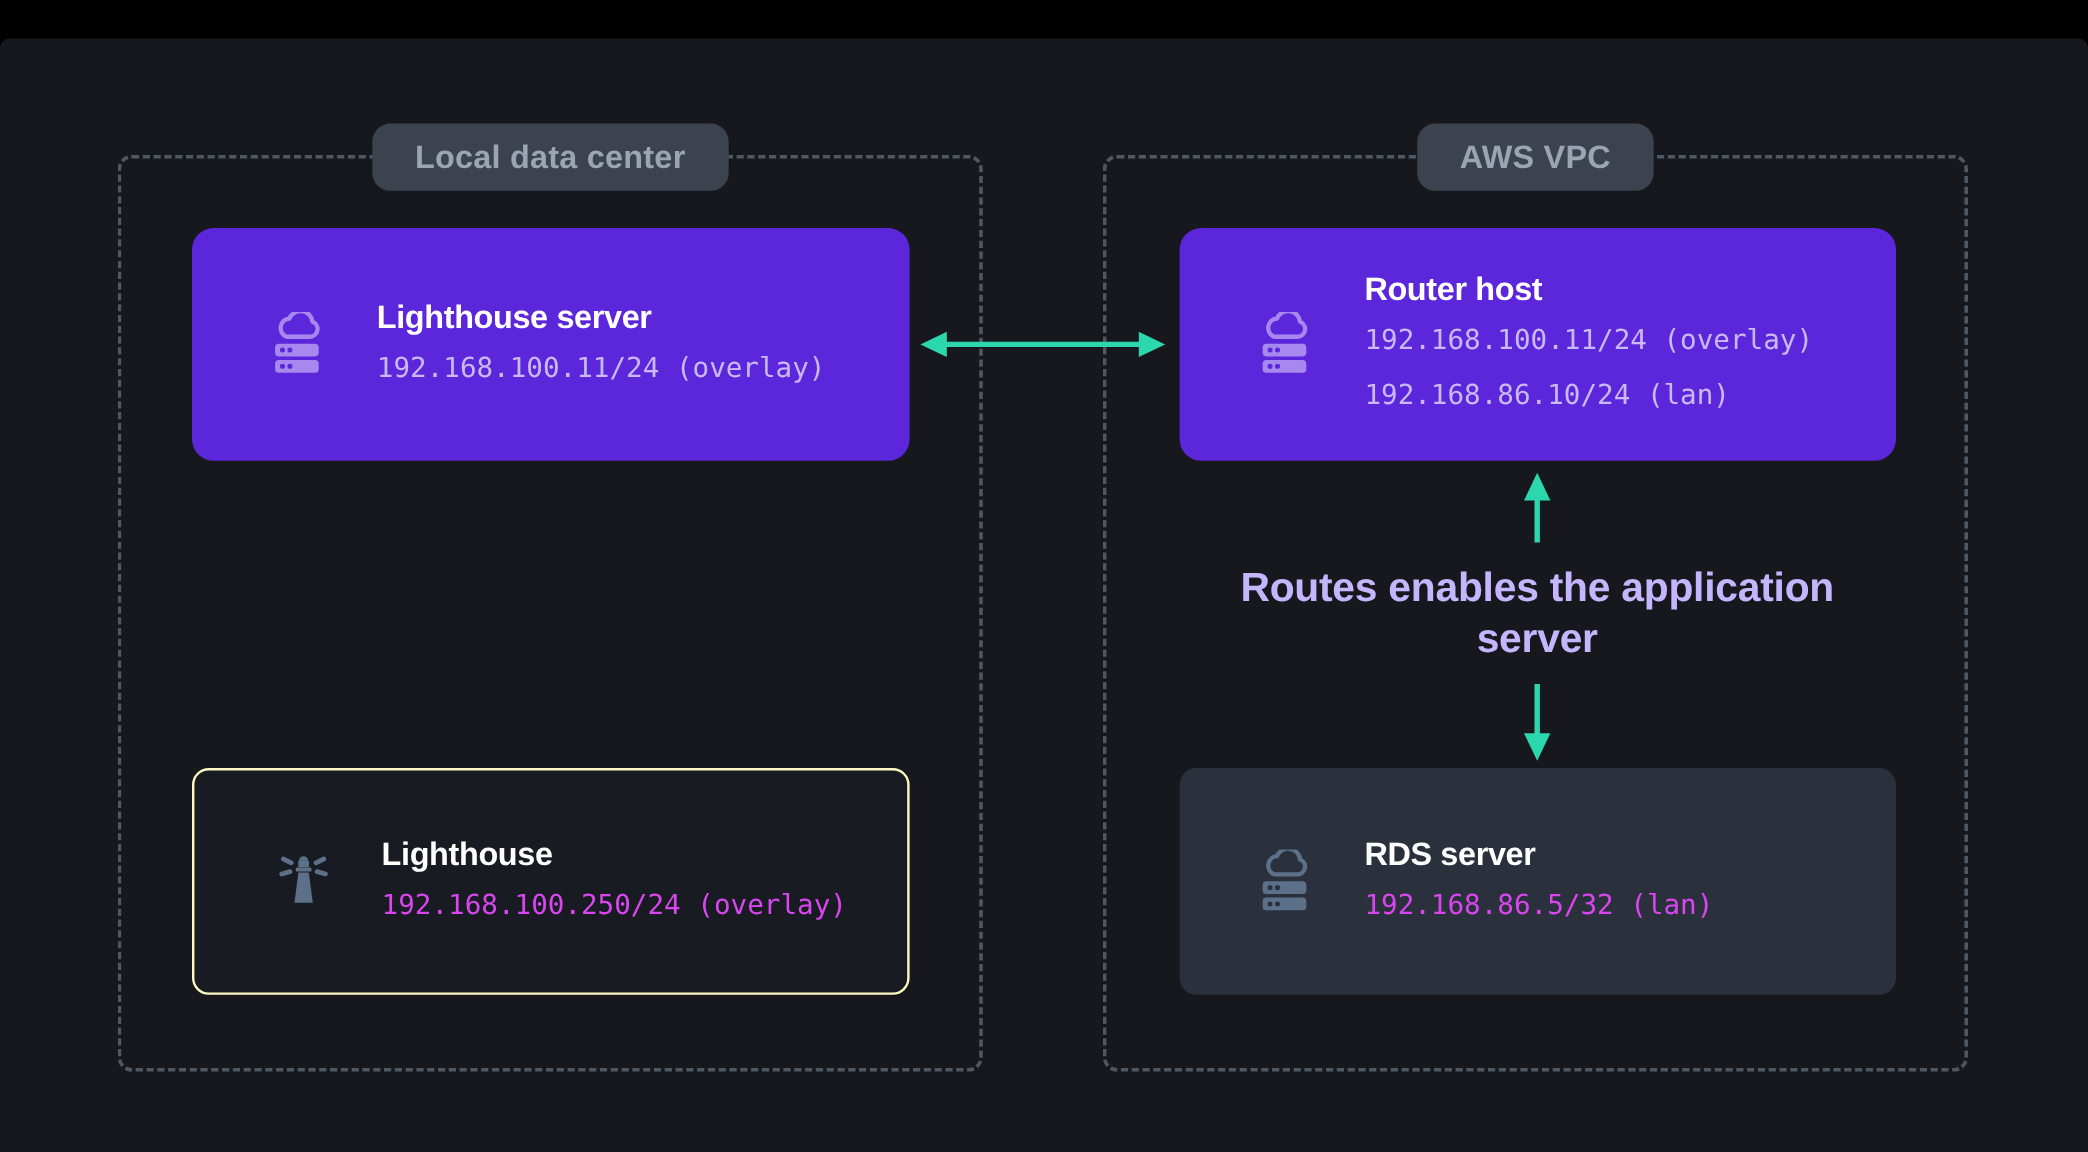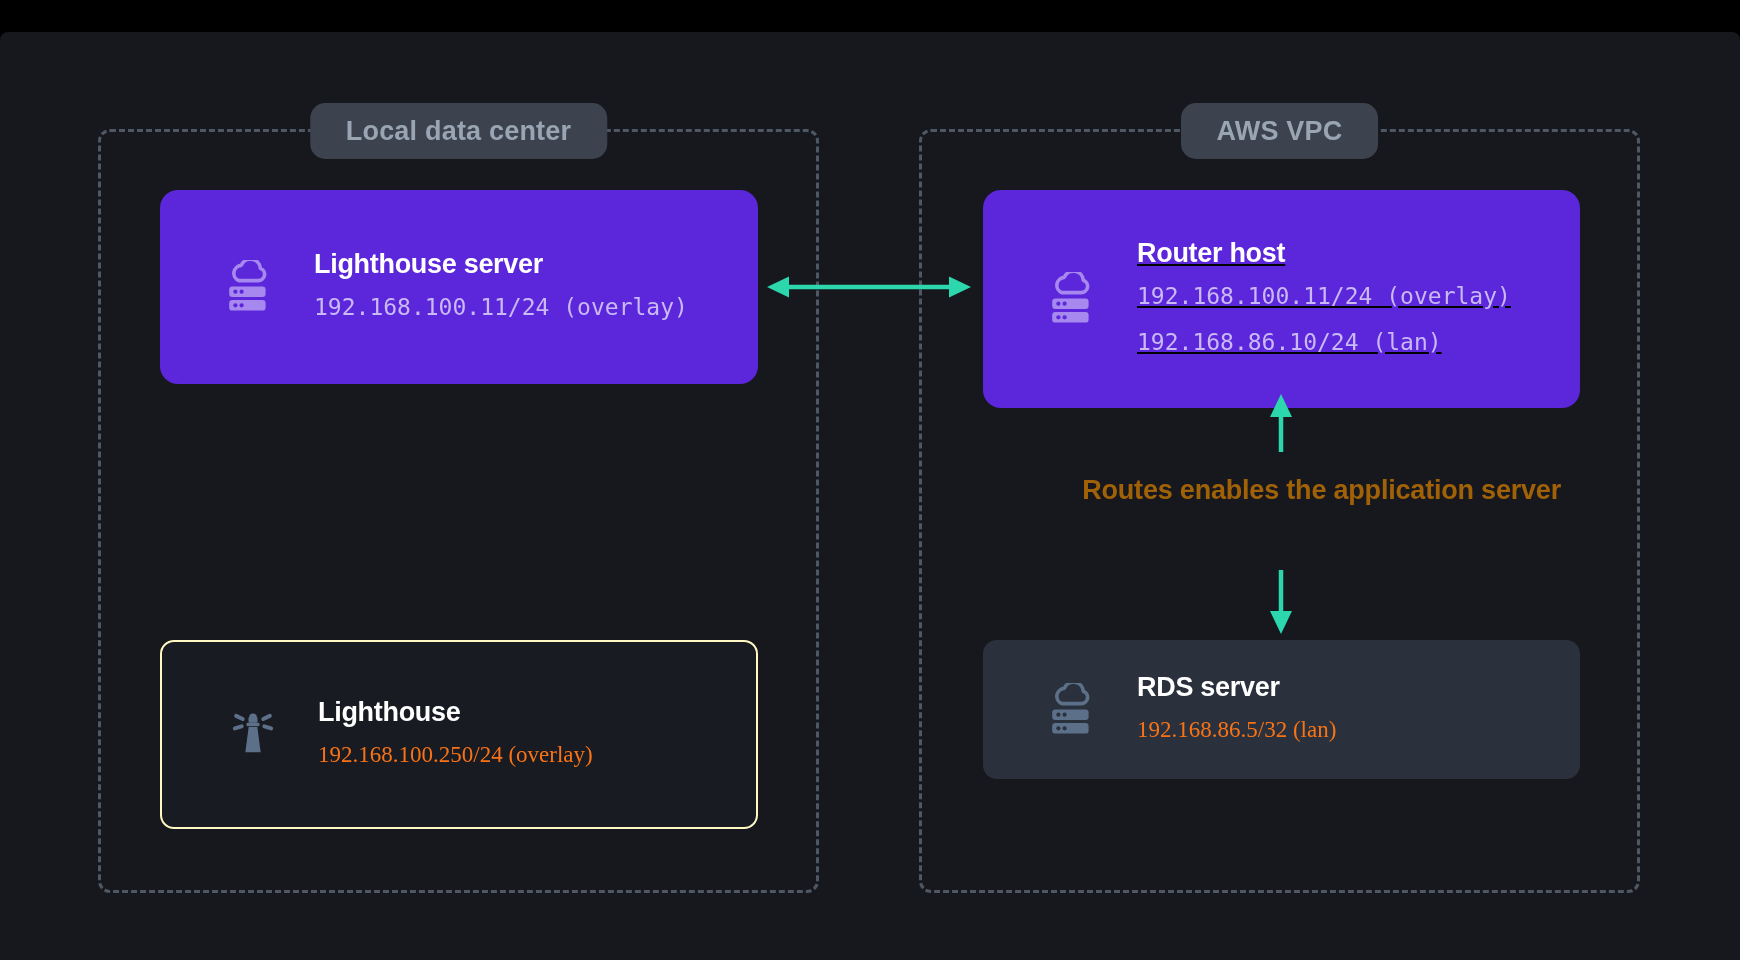--- a/index.html
+++ b/index.html
@@ -25,33 +25,33 @@
   
   .card{position:absolute;display:flex;align-items:center;box-sizing:border-box;}
   .card .icon{flex:0 0 auto;display:block;margin-left:66px;}
   .card .txt{margin-left:40px;display:flex;flex-direction:column;gap:6px;}
   .card .title{color:#fff;font-size:27px;font-weight:700;letter-spacing:-.3px;line-height:34px;}
   .card .ip{font-family:"DejaVu Sans Mono","Liberation Mono",monospace;font-size:23px;line-height:40px;}
   .card.purple{background:#5c26da;border-radius:18px;--icon:#a688ef;--hole:#5c26da;}
   .card.purple .ip{color:#c9b9f6;}
   .card.outline{background:#181b21;border:2px solid #fef9c3;border-radius:14px;--icon:#5d7089;--hole:#181b21;}
   .card.slate{background:#2a313c;border-radius:14px;--icon:#5d7089;--hole:#2a313c;}
-  .card.outline .ip,.card.slate .ip{color:#f97316;font-family:Liberation Serif, serif;}
+  .card.outline .ip,.card.slate .ip{color:#d946ef;}
   #card-app{left:160px;top:158px;width:598px;height:194px;}
-  #card-router{left:983px;top:158px;width:597px;height:218px;text-decoration:underline;}
+  #card-router{left:983px;top:158px;width:597px;height:194px;}
   #card-lighthouse{left:160px;top:608px;width:598px;height:189px;}
-  #card-rds{left:983px;top:608px;width:597px;height:139px;}
+  #card-rds{left:983px;top:608px;width:597px;height:189px;}
   
   .arrow{position:absolute;}
   #arrow-h{left:763px;top:241px;}
   #arrow-up{left:1266px;top:360px;}
   #arrow-down{left:1266px;top:534px;}
   .annotation{
-    position:absolute;left:1001px;top:437px;width:560px;text-align:right;
-    color:#a16207;font-size:27px;font-weight:700;line-height:42px;letter-spacing:-.2px;
+    position:absolute;left:1001px;top:437px;width:560px;text-align:center;
+    color:#c4b5fd;font-size:34px;font-weight:700;line-height:42px;letter-spacing:-.2px;
   }
 </style>
 </head>
 <body>
 
 <div class="frame">
 
   <section class="group group-left">
     <span class="group-label">Local data center</span>
   </section>

